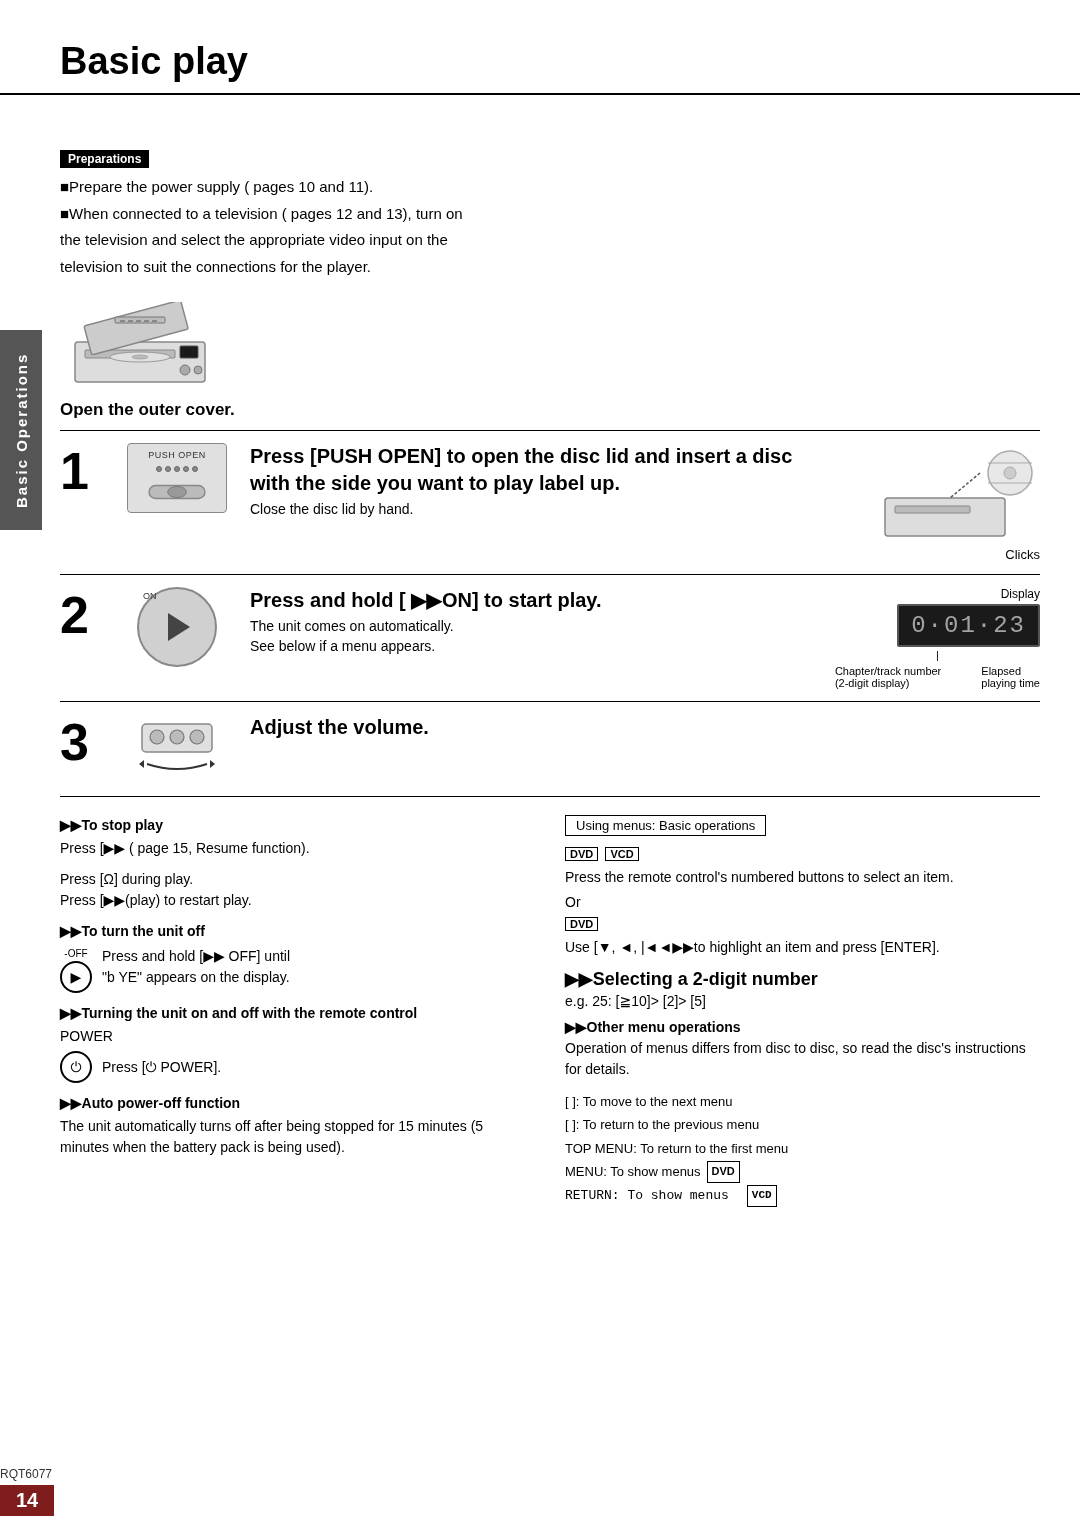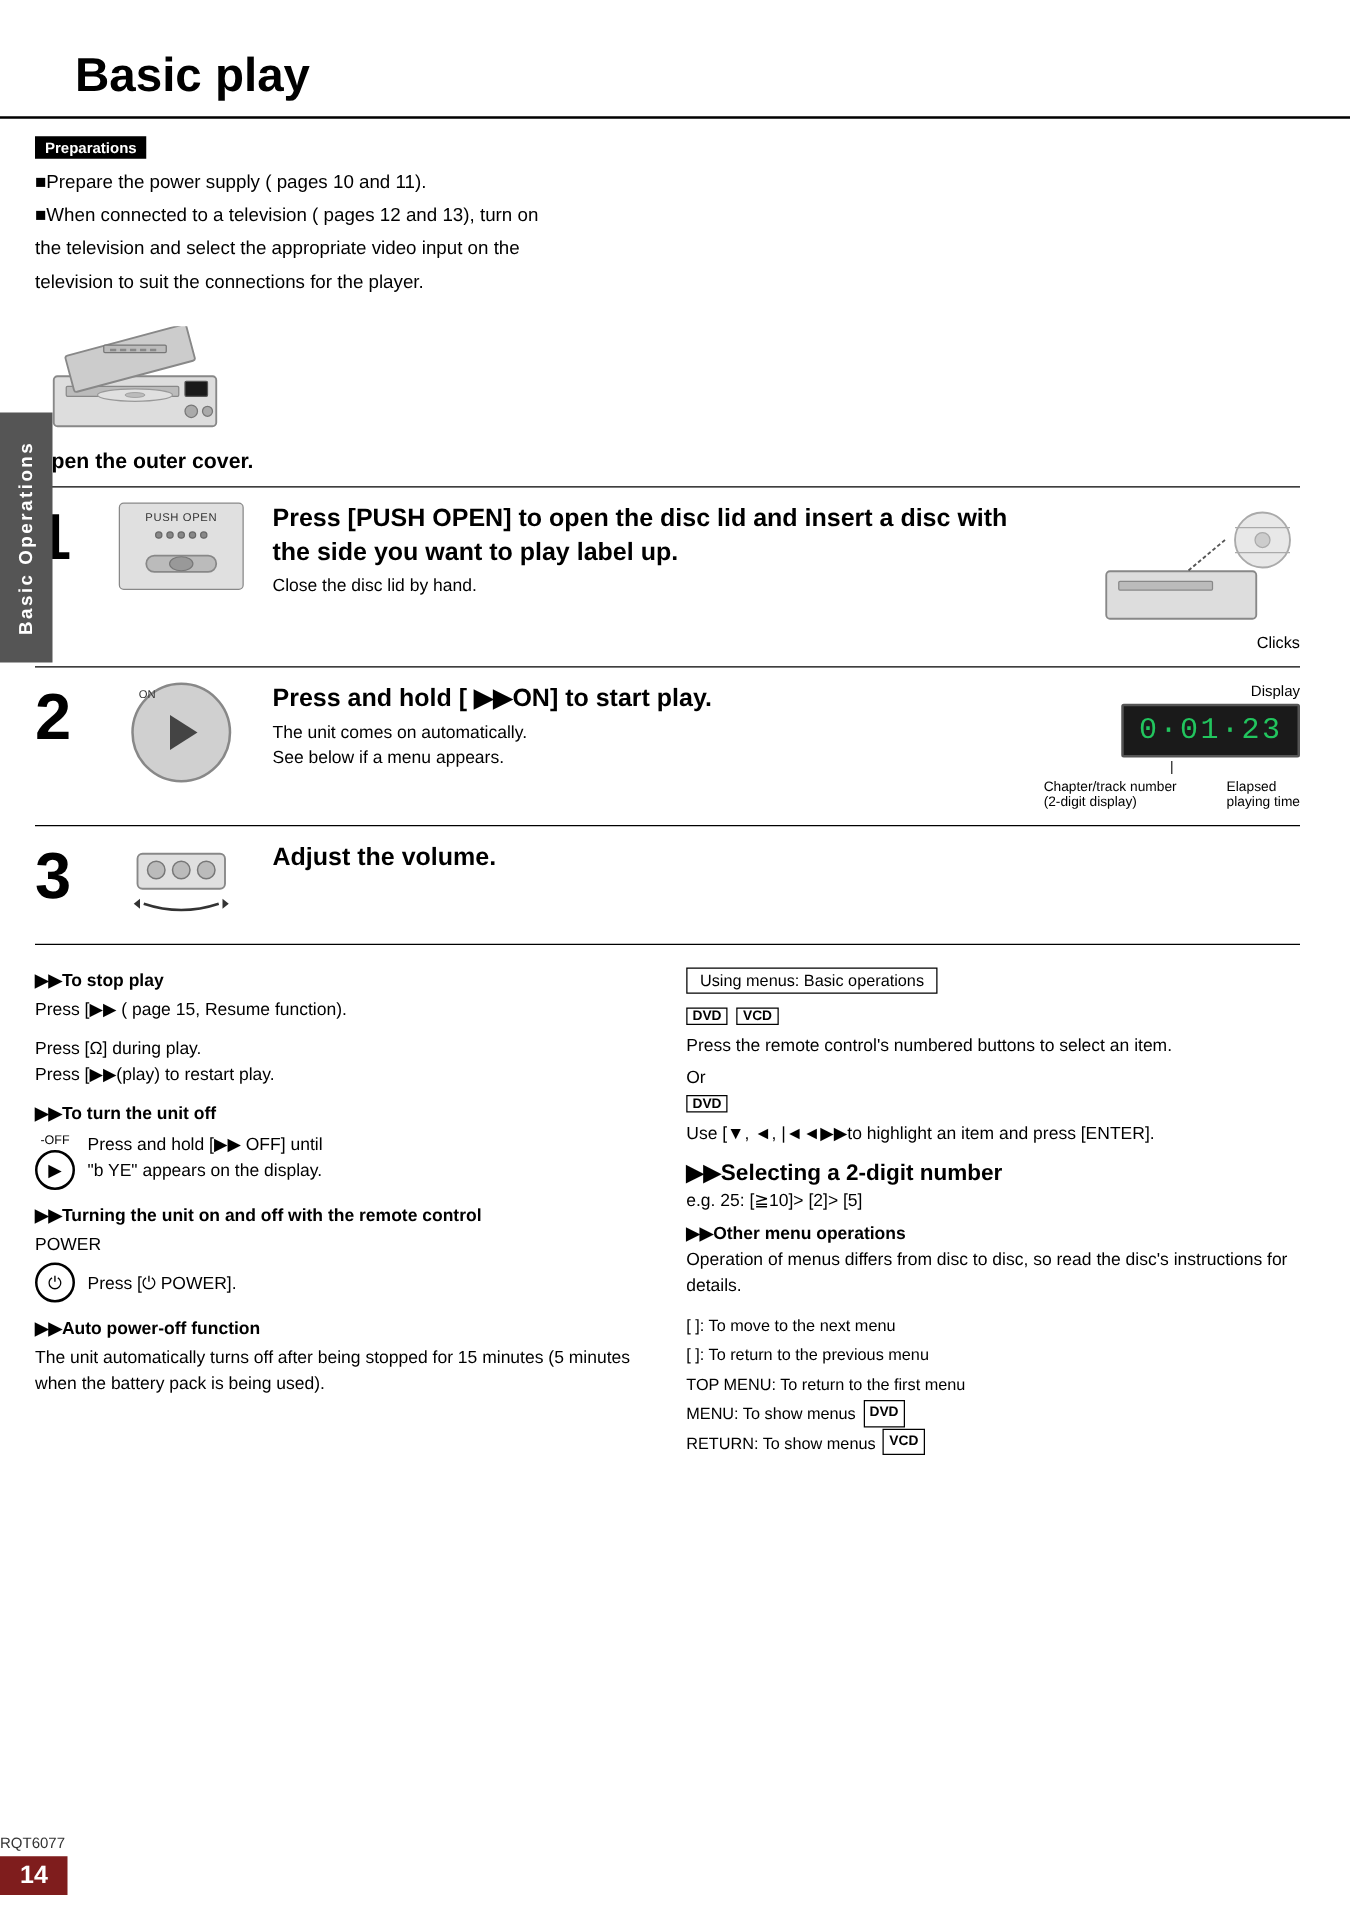--- a/index.html
+++ b/index.html
@@ -44,21 +44,22 @@
       writing-mode: vertical-rl;
       text-orientation: mixed;
       transform: rotate(180deg);
       font-size: 15px;
       font-weight: bold;
       letter-spacing: 2px;
     }
 
     
     .main-content {
-      padding: 0 40px 0 28px;
+      padding: 0 40px 0 60px;
+      margin-top: 40px;
     }
 
     
     .preparations-section {
       padding: 14px 0 10px 0;
     }
 
     .prep-badge {
       display: inline-block;
       background: #000;
@@ -175,21 +176,21 @@
       align-items: flex-end;
     }
 
     .display-label {
       font-size: 12px;
       margin-bottom: 3px;
     }
 
     .display-panel {
       background: #1a1a1a;
-      color: #22c55e;
+      color: #a3a3a3;
       font-size: 24px;
       font-family: 'Courier New', monospace;
       padding: 6px 12px;
       border: 2px solid #555;
       letter-spacing: 2px;
       border-radius: 2px;
     }
 
     .display-caption {
       display: flex;
@@ -577,21 +578,21 @@
         <div style="font-size:14px;line-height:1.5;margin-bottom:10px;">Operation of menus differs from disc to disc, so read the disc's instructions for details.</div>
 
         <div style="font-size:13px;line-height:1.8;">
           <div>[       ]: To move to the next menu</div>
           <div>[       ]: To return to the previous menu</div>
           <div>TOP MENU:  To return to the first menu</div>
           <div style="display:flex;align-items:center;gap:6px;">
             <span>MENU:       To show menus</span>
             <span class="format-badge">DVD</span>
           </div>
-          <div style="display:flex;align-items:flex-start;gap:6px;">
+          <div style="display:flex;align-items:flex-end;gap:18px;font-family:Liberation Mono, monospace;">
             <span>RETURN:      To show menus</span>
             <span class="format-badge">VCD</span>
           </div>
         </div>
 
       </div>
     </div>
 
   </div>
 

